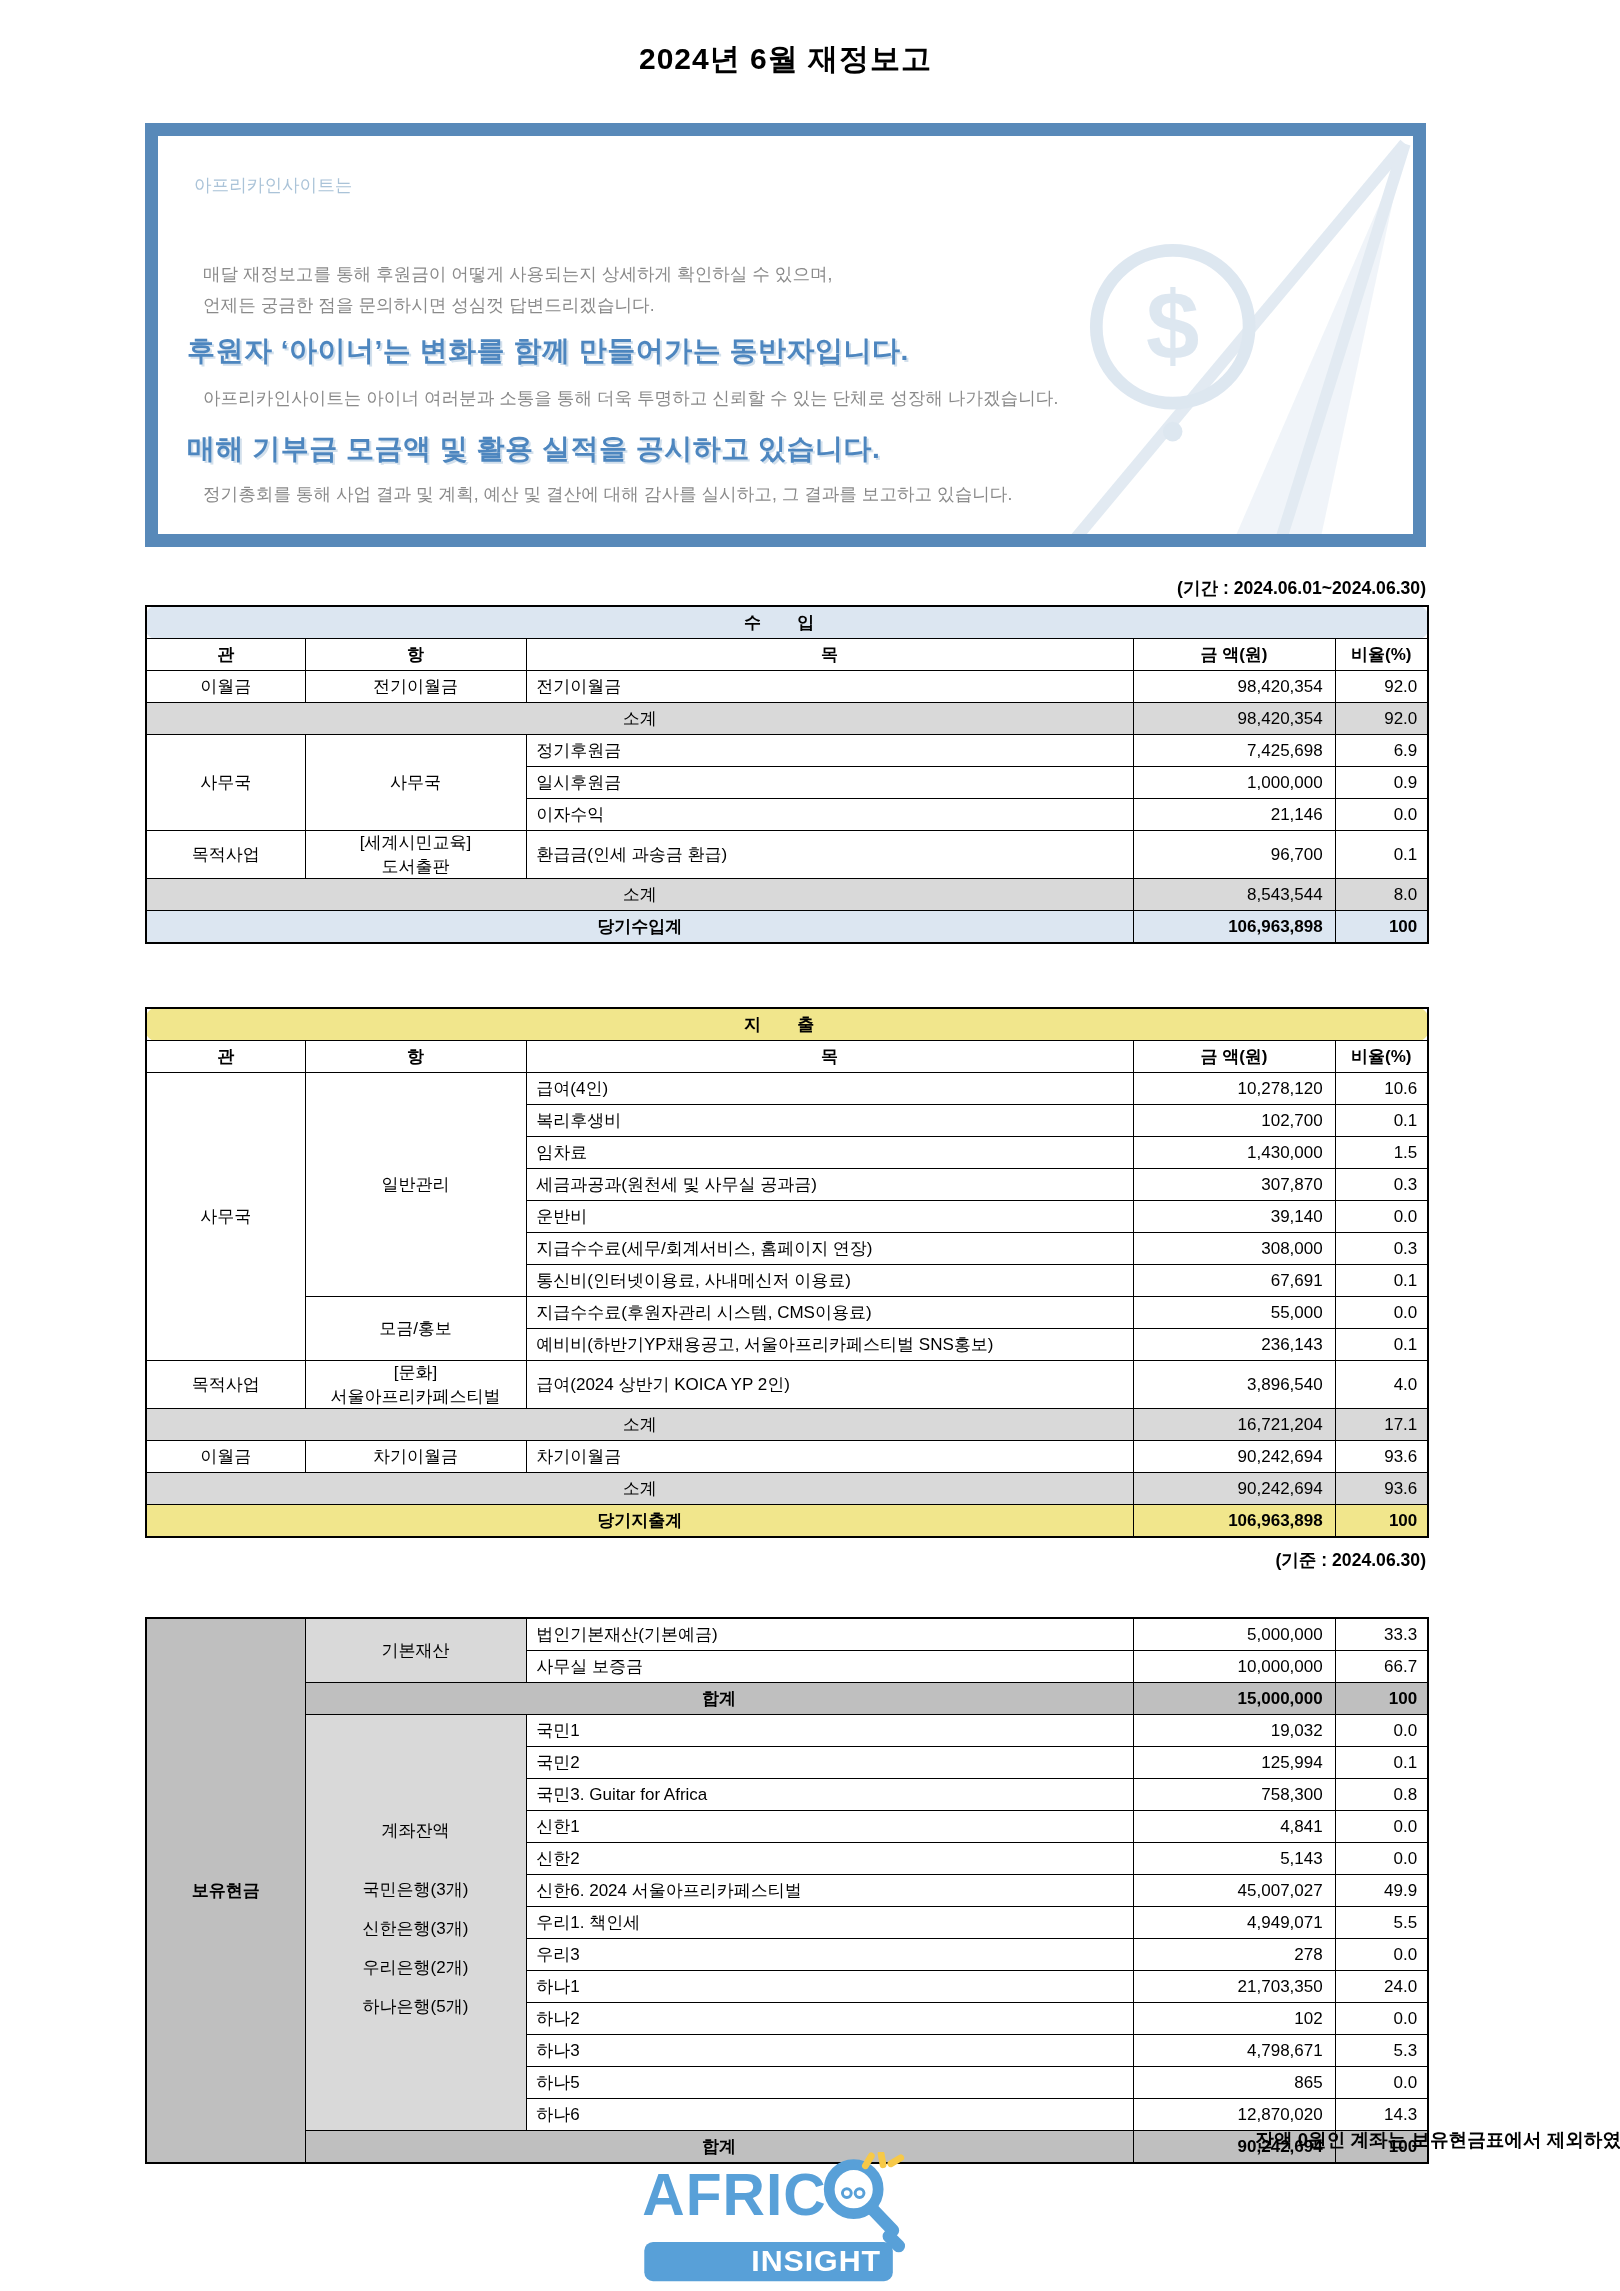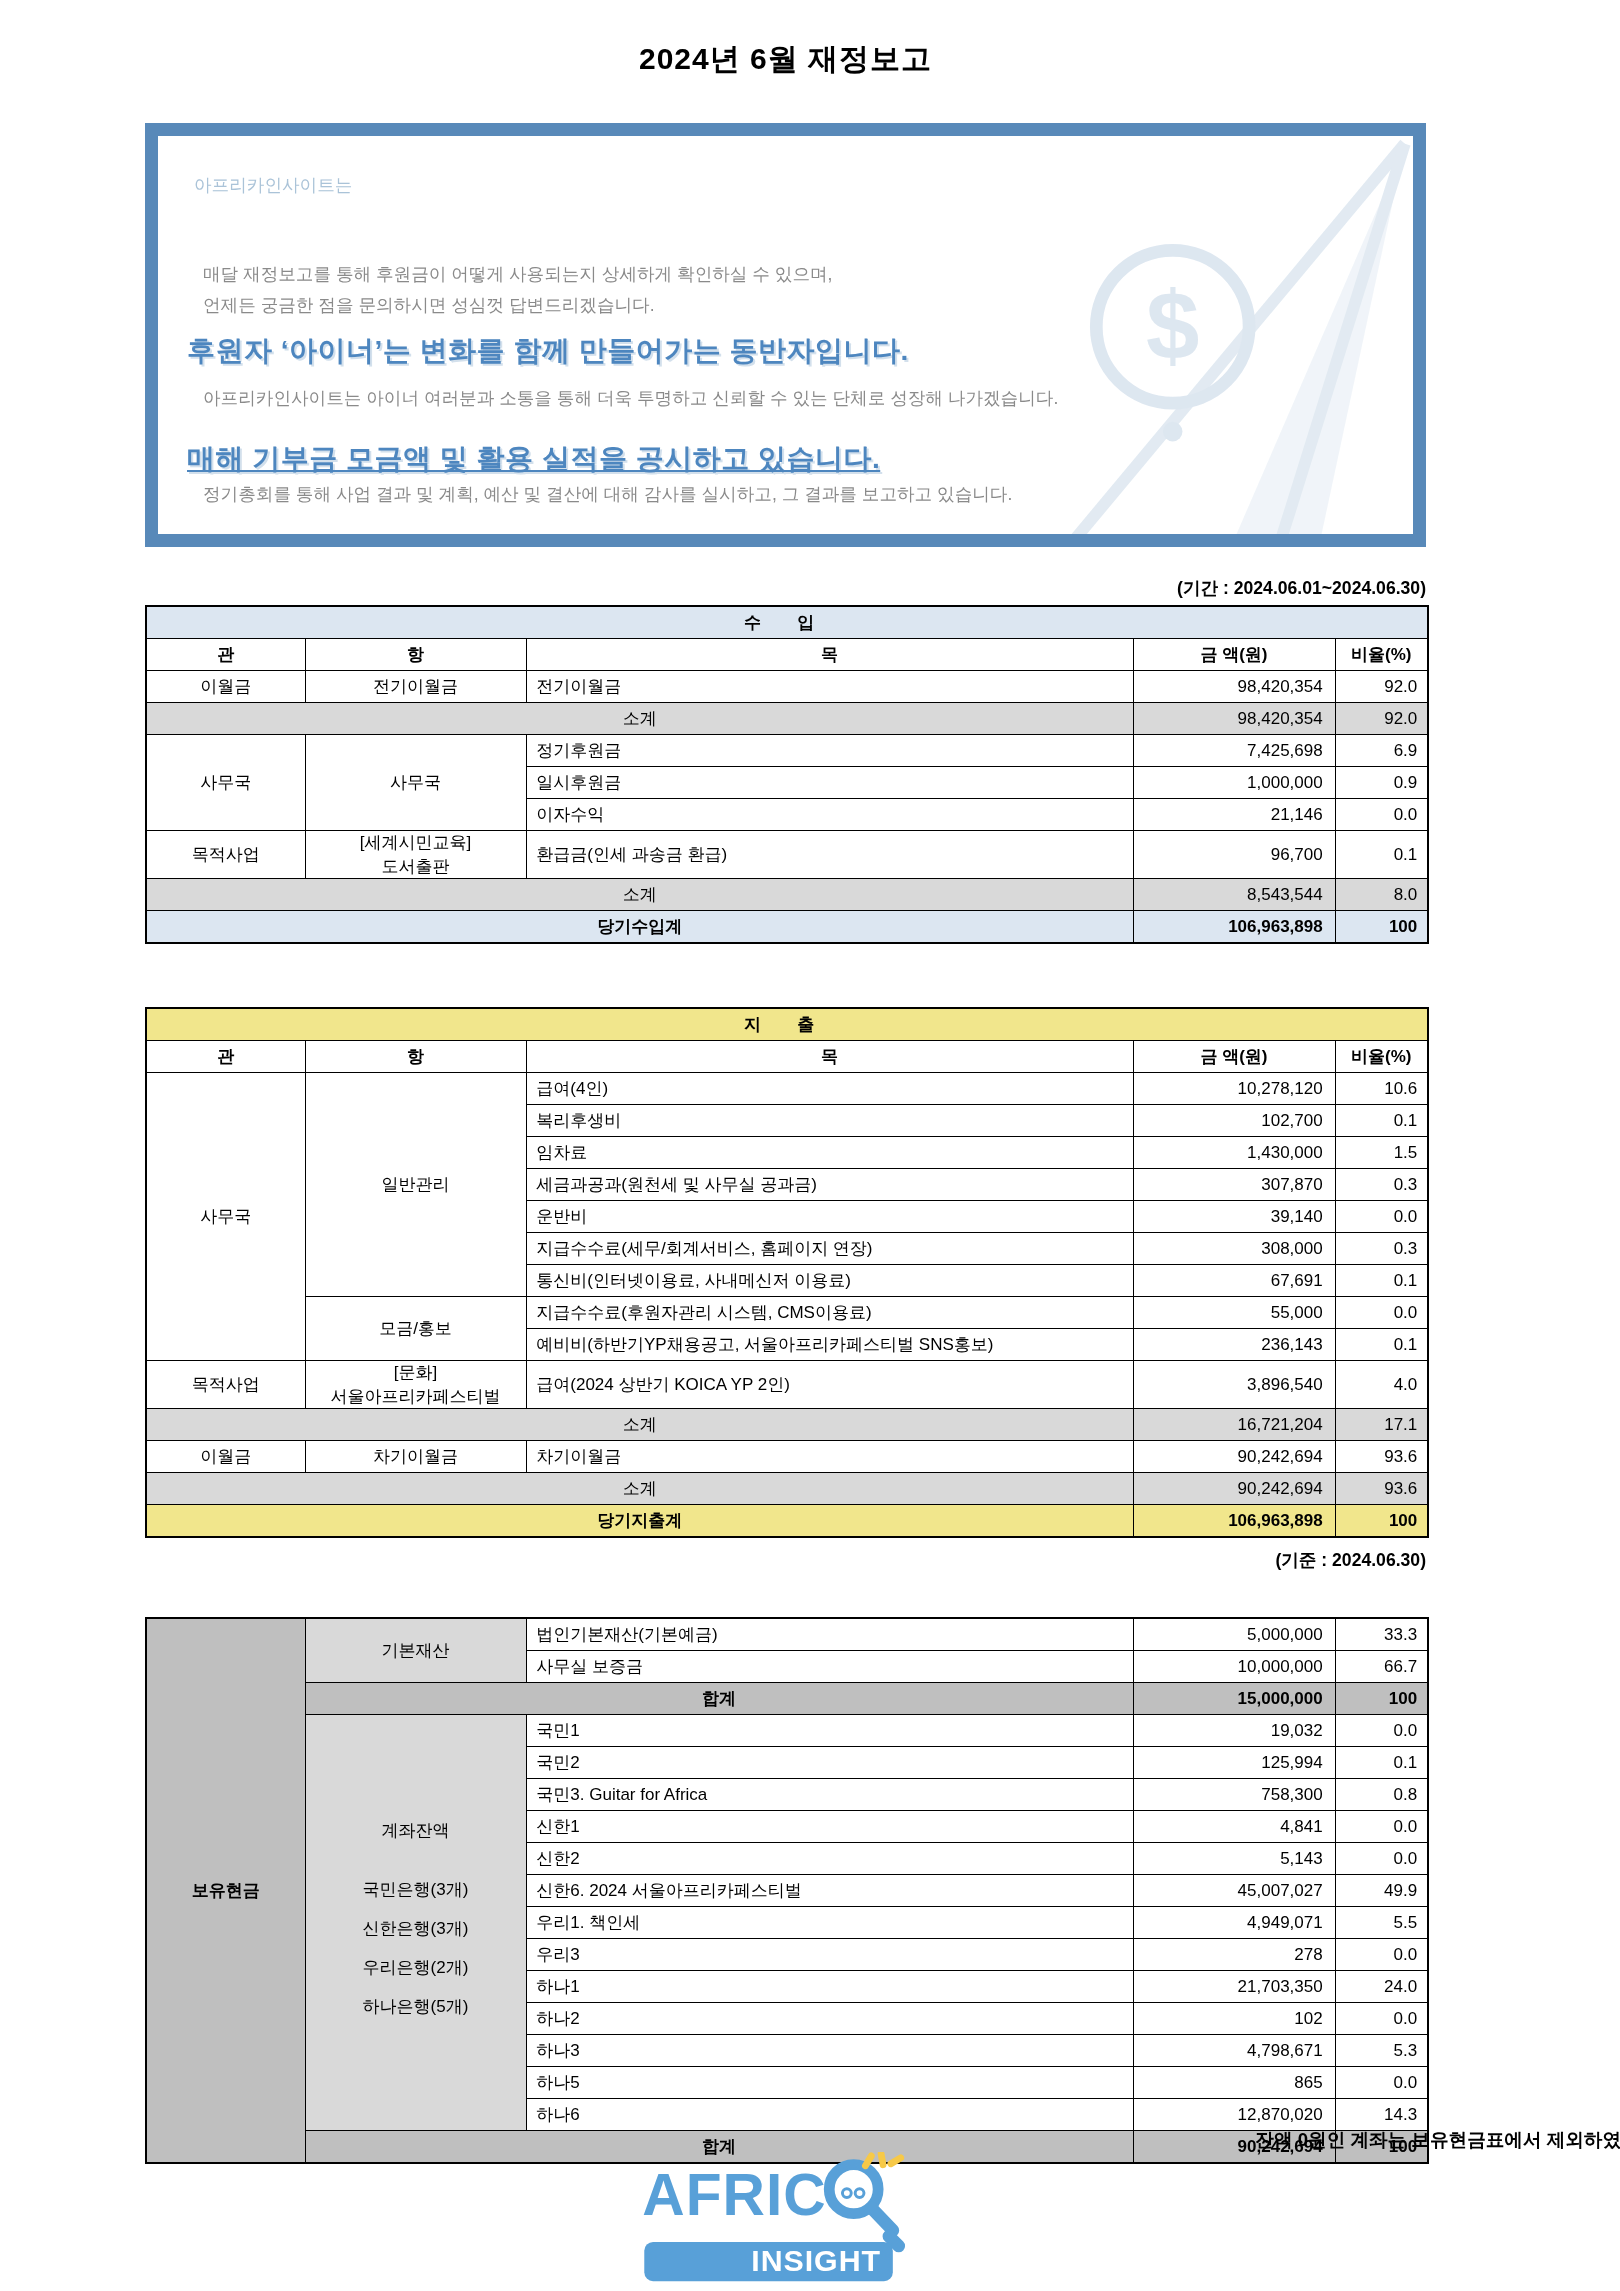--- a/index.html
+++ b/index.html
@@ -17,40 +17,40 @@
     position:absolute; left:145px; top:123px; width:1281px; height:424px;
     border:13.7px solid #5889b9; background:#fff; box-sizing:border-box; overflow:hidden;
   }
   .banner .wm { position:absolute; right:0; top:-9.8px; opacity:.85; }
   .banner-label { position:absolute; left:36px; top:37px; font-size:17.6px; color:#aac3d8; }
   .banner-h { position:absolute; left:29px; font-size:28px; font-weight:bold; color:#4d86bf;
               text-shadow:2px 2px 0 #d3e0ec; letter-spacing:0.5px; }
   .banner-p { position:absolute; left:45px; font-size:17.6px; color:#8a8a8a; line-height:31px; }
   .bh1 { top:71px; } .bp1 { top:123px; }
   .bh2 { top:196px; } .bp2 { top:247px; }
-  .bh3 { top:304px;text-decoration:underline; } .bp3 { top:343px; }
+  .bh3 { top:294px; } .bp3 { top:343px; }
   
   .range-label {
     position:absolute; left:145px; width:1281px; text-align:right;
     font-size:17.6px; font-weight:600;
   }
   
   table.t {
     position:absolute; left:145px; width:1281px; border-collapse:collapse;
     table-layout:fixed; background:#fff; border:2.9px solid #000;
   }
   table.t td {
     border:1px solid #000; font-size:17px; height:31px;
     padding:0 7.8px; white-space:nowrap; overflow:hidden; vertical-align:middle;
   }
   .c   { text-align:center; padding:0 2px !important; }
   .mok { text-align:left; padding-left:9.8px !important; }
   .num { text-align:right; padding-right:11.8px !important; }
   .pct { text-align:right; padding-right:9.8px !important; }
-  .title-row td { font-weight:bold; font-size:18.6px; text-align:center; letter-spacing:15.7px; border-bottom-width:2px; }
+  .title-row td { font-weight:bold; font-size:18.6px; text-align:center; letter-spacing:15.7px; border-bottom-width:2px;border-radius:10px; }
   .income .title-row td, .income .total td { background:#dce6f1; }
   .expense .title-row td, .expense .total td { background:#f1e68c; }
   .head-row td { font-weight:bold; font-size:17.6px; text-align:center; border-bottom-width:2px; }
   .sub td { background:#d9d9d9; border-top-width:2px; border-bottom-width:2px; }
   .total td { font-weight:bold; border-top-width:2px; }
   .h64 td { height:63px; } .h72 td { height:71px; }
   .twoline { white-space:normal !important; line-height:23.5px; }
   
   .assets td { height:29px; }
   .grp { background:#bfbfbf; font-weight:bold; font-size:17.6px; }

